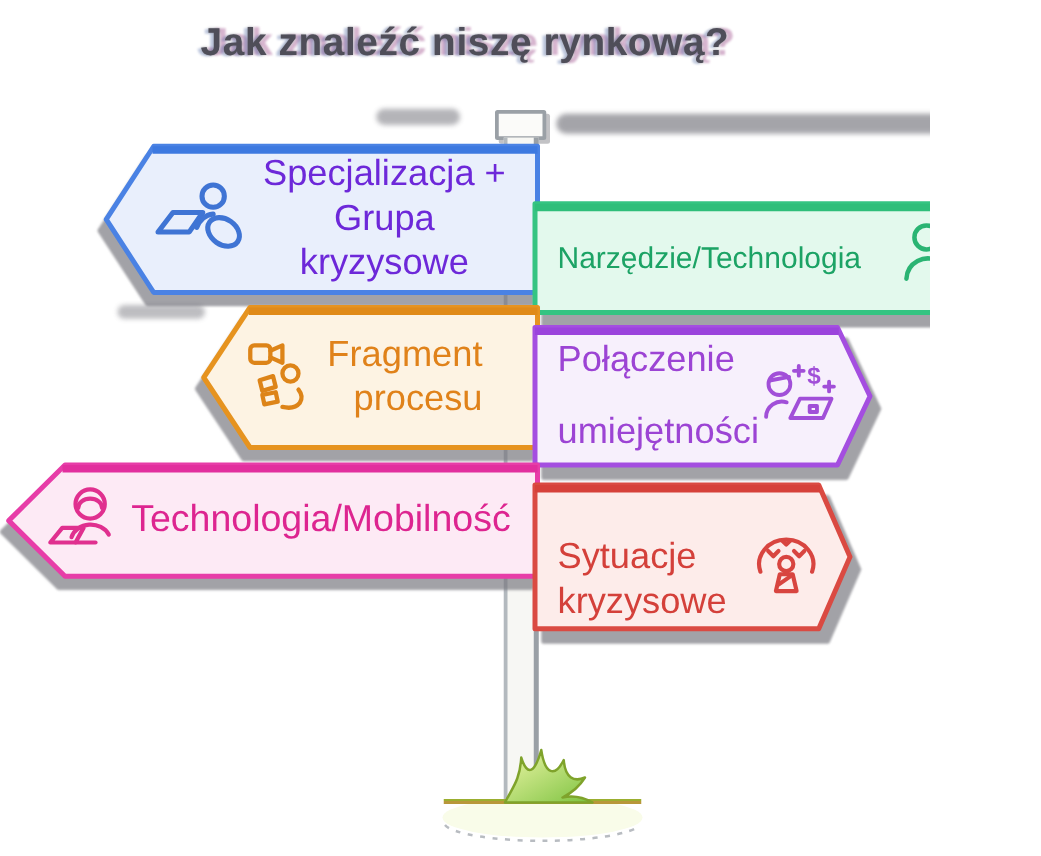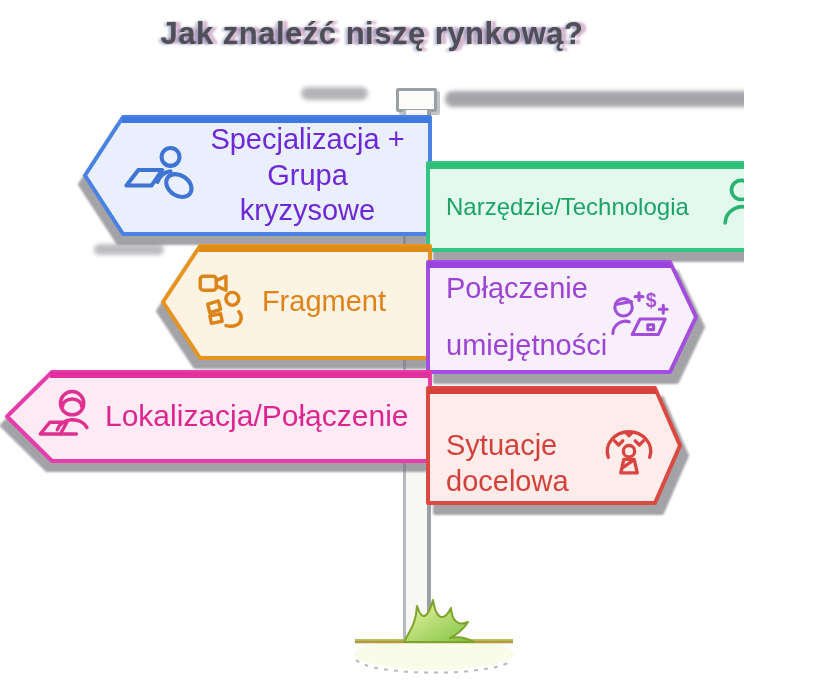--- a/index.html
+++ b/index.html
@@ -133,20 +133,21 @@
           <rect x="2" y="4" width="15" height="13" rx="3"></rect>
           <path d="M17,8 L26,4 L26,17 L17,13"></path>
           <circle cx="32" cy="25" r="6"></circle>
           <path d="M9,30 l10,-3 l2,8 l-10,3 z"></path>
           <path d="M11,41 l10,-2 l1.5,7 l-10,2 z"></path>
           <path d="M26,50 q9,2 13,-3 q3,-5 -1,-10"></path>
         </svg>
       </div>
       <div class="txt">
         <span>Fragment</span>
+        <span>procesu</span>
       </div>
     </div>
   </div>
 
   <div class="sign sign--right sign-skills">
     <svg class="shape" width="268" height="110">
       <polygon points="0,0 242,0 268,55 242,110 0,110" fill="#f7f0fc" stroke="#a44ee0" stroke-width="4" stroke-linejoin="round"></polygon>
       <line x1="0" y1="3" x2="243" y2="3" stroke="#9b43dc" stroke-width="6"></line>
     </svg>
     <div class="content">
@@ -178,34 +179,34 @@
       <div class="icon-box">
         <svg width="68" height="58" viewBox="0 0 64 52" fill="none" stroke="#e0308f" stroke-width="3.2" stroke-linecap="round" stroke-linejoin="round">
           <circle cx="34" cy="13" r="11"></circle>
           <path d="M25,16 a9,7 0 0 1 18,0"></path>
           <path d="M20,38 a15,13 0 0 1 28,-2"></path>
           <path d="M4,42 L13,31 L29,31 L23,42 Z"></path>
           <path d="M23,42 L38,42"></path>
         </svg>
       </div>
       <div class="txt">
-        <span>Lokalizacja/Połączenie</span>
+        <span>Technologia/Mobilność</span>
       </div>
     </div>
   </div>
 
   <div class="sign sign--right sign-crisis">
     <svg class="shape" width="252" height="115">
       <polygon points="0,0 227,0 252,57.5 227,115 0,115" fill="#fdecea" stroke="#da4a42" stroke-width="4" stroke-linejoin="round"></polygon>
       <line x1="0" y1="3" x2="228" y2="3" stroke="#d6413a" stroke-width="6"></line>
     </svg>
     <div class="content">
       <div class="txt">
         <span>Sytuacje</span>
-        <span>docelowa</span>
+        <span>kryzysowe</span>
       </div>
       <div class="icon-box">
         <svg width="60" height="62" viewBox="0 0 56 60" fill="none" stroke="#d84540" stroke-width="3.2" stroke-linecap="round" stroke-linejoin="round">
           <path d="M8,41 A21,19 0 1 1 48,41"></path>
           <path d="M14,25 l4,4 l4,-4"></path>
           <path d="M25,17 l3,3 l3,-3"></path>
           <path d="M34,25 l4,4 l4,-4"></path>
           <circle cx="28" cy="35" r="5.5"></circle>
           <path d="M20,56 l3,-13 h10 l3,13 z"></path>
           <path d="M22,51 l10,-7"></path>

